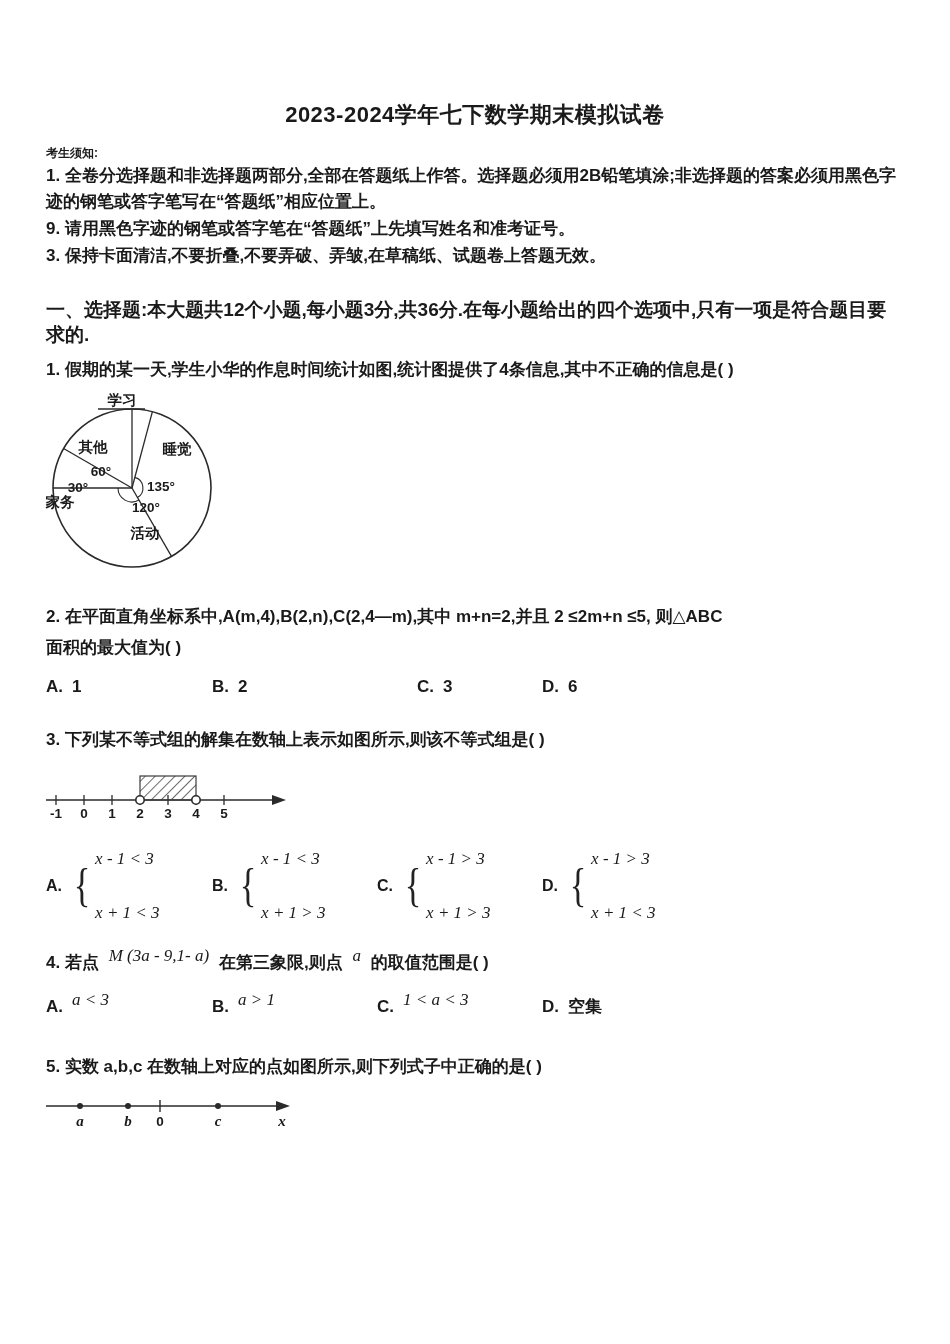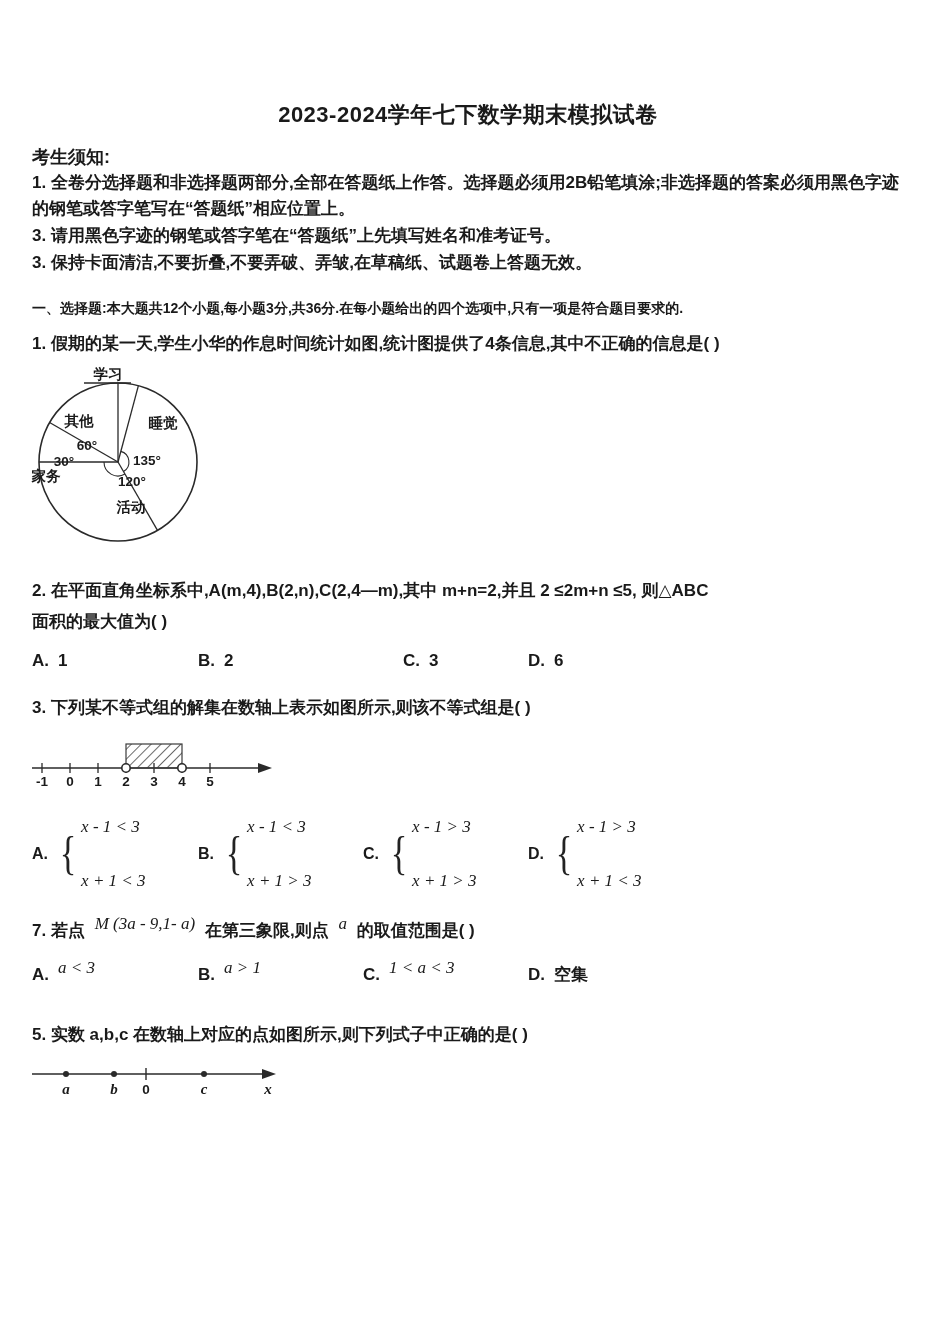--- a/index.html
+++ b/index.html
@@ -4,25 +4,25 @@
 <style>
   * { box-sizing: border-box; }
   html,body { margin:0; padding:0; }
   body {
     width: 950px; height: 1344px;
     background: #ffffff;
     color: #1a1a1a;
     font-family: "Liberation Sans", "DejaVu Sans", sans-serif;
     overflow: hidden;
   }
-  .page { padding: 100px 46px 0 32px; font-weight: 600; }
+  .page { padding: 100px 46px 0 46px; font-weight: 600; }
   .title { text-align: center; font-size: 22px; font-weight: 700; letter-spacing: .5px; }
-  .notice-header { margin-top: 15px; font-size: 18px; font-weight: 700; }
+  .notice-header { margin-top: 15px; font-size: 12px; font-weight: 700; }
   .notice-item { font-size: 17px; line-height: 26px; margin-top: 1px; }
-  .section-header { margin-top: 20px; font-size: 14px; font-weight: 700; line-height: 25px; }
+  .section-header { margin-top: 28px; font-size: 19px; font-weight: 700; line-height: 25px; }
   .stem { margin-top: 10px; font-size: 17px; line-height: 25px; }
   .stem-cont { margin-top: 6px; }
   .figure-block { margin: 8px 0 8px -4px; }
   .options-list { margin-top: 6px; }
   .opt-line { font-size: 17px; line-height: 24px; margin-top: 14px; }
   .opt-row { display: flex; align-items: center; font-size: 17px; }
   .q2-row { margin-top: 17px; }
   .q4-row { margin-top: 20px; align-items: center; }
   .w166 { width: 166px; } .w205 { width: 205px; } .w125 { width: 125px; } .w165 { width: 165px; }
   .opt-label { font-weight: 700; margin-right: 9px; }
@@ -45,21 +45,21 @@
 </style>
 </head>
 <body>
 
 <div class="page">
 
   <div class="title">2023-2024学年七下数学期末模拟试卷</div>
 
   <div class="notice-header">考生须知:</div>
   <div class="notice-item">1. 全卷分选择题和非选择题两部分,全部在答题纸上作答。选择题必须用2B铅笔填涂;非选择题的答案必须用黑色字迹的钢笔或答字笔写在“答题纸”相应位置上。</div>
-  <div class="notice-item">3. 请用黑色字迹的钢笔或答字笔在“答题纸”上先填写姓名和准考证号。</div>
+  <div class="notice-item">9. 请用黑色字迹的钢笔或答字笔在“答题纸”上先填写姓名和准考证号。</div>
   <div class="notice-item">3. 保持卡面清洁,不要折叠,不要弄破、弄皱,在草稿纸、试题卷上答题无效。</div>
 
   <div class="section-header">一、选择题:本大题共12个小题,每小题3分,共36分.在每小题给出的四个选项中,只有一项是符合题目要求的.</div>
 
   
   <div class="stem">1. 假期的某一天,学生小华的作息时间统计如图,统计图提供了4条信息,其中不正确的信息是(      )</div>
 
   <svg class="figure-block" width="218" height="184" viewBox="0 0 218 184">
     <g stroke="#2a2a2a" stroke-width="1.6" fill="none">
       <circle cx="90" cy="98" r="79"></circle>
@@ -92,21 +92,21 @@
   <div class="stem" style="margin-top:18px">2. 在平面直角坐标系中,A(m,4),B(2,n),C(2,4—m),其中 m+n=2,并且 2 ≤2m+n ≤5,  则△ABC</div>
   <div class="stem stem-cont">面积的最大值为(  )</div>
   <div class="opt-row q2-row">
     <span class="w166"><span class="opt-label">A.</span><span>1</span></span>
     <span class="w205"><span class="opt-label">B.</span><span>2</span></span>
     <span class="w125"><span class="opt-label">C.</span><span>3</span></span>
     <span><span class="opt-label">D.</span><span>6</span></span>
   </div>
 
   
-  <div class="stem" style="margin-top:24px">3. 下列某不等式组的解集在数轴上表示如图所示,则该不等式组是(    )</div>
+  <div class="stem" style="margin-top:30px">3. 下列某不等式组的解集在数轴上表示如图所示,则该不等式组是(    )</div>
 
   <svg class="figure-block" width="252" height="60" viewBox="0 0 252 60">
     <defs>
       <pattern id="hatch" width="7" height="7" patternUnits="userSpaceOnUse" patternTransform="rotate(45)">
         <line x1="0" y1="0" x2="0" y2="7" stroke="#3a3a3a" stroke-width="1.5"></line>
       </pattern>
     </defs>
     <line x1="4" y1="40" x2="232" y2="40" stroke="#2a2a2a" stroke-width="1.6"></line>
     <polygon points="244,40 230,35 230,45" fill="#2a2a2a"></polygon>
     <g stroke="#2a2a2a" stroke-width="1.3">
@@ -160,21 +160,21 @@
       <span class="brace">{</span>
       <span class="sys-lines">
           <span>x - 1 &gt; 3</span>
           <span>x + 1 &lt; 3</span>
         </span>
     </div>
   </div>
 
   
   <div class="stem q4-stem">
-    <span>7. 若点</span>
+    <span>4. 若点</span>
     <span class="math raised">M (3a - 9,1- a)</span>
     <span>在第三象限,则点</span>
     <span class="math raised">a</span>
     <span>的取值范围是( )</span>
   </div>
   <div class="opt-row q4-row">
     <span class="w166"><span class="opt-label">A.</span><span class="math raised">a &lt; 3</span></span>
     <span class="w165"><span class="opt-label">B.</span><span class="math raised">a &gt; 1</span></span>
     <span class="w165"><span class="opt-label">C.</span><span class="math raised">1 &lt; a &lt; 3</span></span>
     <span><span class="opt-label">D.</span><span>空集</span></span>

